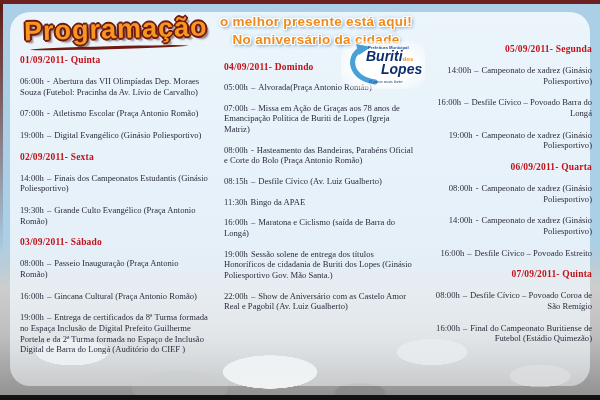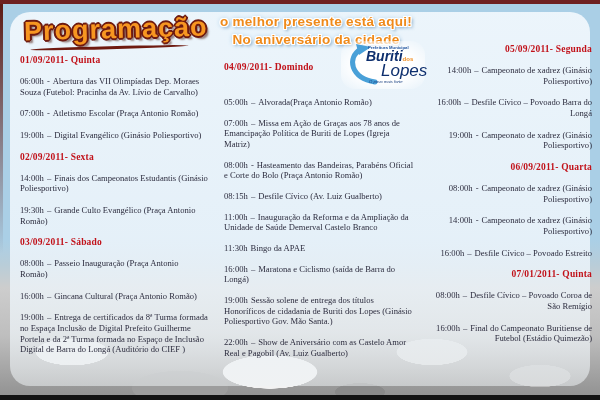--- a/index.html
+++ b/index.html
@@ -36,33 +36,33 @@
       1px -1px #fff,-1px 1px #fff,1px 1px #fff,0 0 5px #6fb0d8,2px 2px 3px rgba(40,90,140,.55);}
   .logo{position:absolute;left:341px;top:41px;width:84px;height:48px;z-index:4;
     background:radial-gradient(ellipse at center,#ffffff 50%,rgba(255,255,255,0) 95%);
     border-radius:14px;font-family:"Liberation Sans",sans-serif;}
   .logo-swoosh{position:absolute;left:2px;top:1px;}
   .logo-authority{position:absolute;top:4px;left:27px;font-size:5px;transform:scale(.85);
     transform-origin:left top;color:#1a4f9c;font-weight:bold;white-space:nowrap;}
   .logo-buriti{position:absolute;top:8px;left:25px;font-size:14px;font-weight:bold;
     font-style:italic;color:#0e2f6e;line-height:1;}
   .logo-dos{font-size:6px;color:#ef8a1a;font-style:normal;font-weight:bold;}
-  .logo-lopes{position:absolute;top:21px;left:40px;font-size:17px;font-weight:normal;
+  .logo-lopes{position:absolute;top:21px;left:40px;font-size:14px;font-weight:bold;
     font-style:italic;color:#0e2f6e;line-height:1;}
   .logo-slogan{position:absolute;bottom:4px;left:28px;font-size:5px;transform:scale(.85);
     transform-origin:left top;font-style:italic;color:#123a7d;white-space:nowrap;}
   .col{position:absolute;z-index:3;}
   .col-0{left:20px;top:55px;width:188px;}
   .col-1{left:224px;top:62px;width:192px;}
   .col-2{left:430px;top:44px;width:162px;text-align:right;}
   .date{font-weight:bold;font-size:9.5px;color:#c1121a;letter-spacing:.2px;margin-bottom:11px;}
   .section{margin-bottom:6px;}
   .event{font-size:8.6px;color:#2c2c3e;line-height:1.24;margin-bottom:11px;}
   .col-1 .event{margin-bottom:10px;}
-  .col-1 .date{margin-bottom:25px;}
+  .col-1 .date{margin-bottom:10px;}
   .col-2 .event{margin-bottom:11px;}
   .ev-time{font-weight:normal;margin-right:3px;}
   .ev-sep{margin-right:3px;}
 </style>
 </head>
 <body>
 
 <div class="poster">
   <div class="bg-photo"></div>
   <div class="panel"></div>
@@ -110,39 +110,38 @@
         <div class="event"><span class="ev-time">19:00h</span><span class="ev-sep">–</span><span class="ev-text">Entrega de certificados da 8ª Turma formada no Espaça Inclusão de Digital Prefeito Guilherme Portela e da 2ª Turma formada no Espaço de Inclusão Digital de Barra do Longá (Auditório do CIEF )</span></div>
       </div>
     </div>
   <div class="col col-1">
       <div class="section">
         <div class="date">04/09/2011- Domindo</div>
         <div class="event"><span class="ev-time">05:00h</span><span class="ev-sep">–</span><span class="ev-text">Alvorada(Praça Antonio Romão)</span></div>
         <div class="event"><span class="ev-time">07:00h</span><span class="ev-sep">–</span><span class="ev-text">Missa em Ação de Graças aos 78 anos de Emancipação Política de Buriti de Lopes (Igreja Matriz)</span></div>
         <div class="event"><span class="ev-time">08:00h</span><span class="ev-sep">-</span><span class="ev-text">Hasteamento das Bandeiras, Parabéns Oficial e Corte do Bolo (Praça Antonio Romão)</span></div>
         <div class="event"><span class="ev-time">08:15h</span><span class="ev-sep">–</span><span class="ev-text">Desfile Cívico (Av. Luiz Gualberto)</span></div>
-        <div class="event"><span class="ev-time">11:00h</span><span class="ev-sep">–</span><span class="ev-text">Inauguração da Reforma e da Ampliação da Unidade de Saúde Demerval Castelo Branco</span></div>
         <div class="event"><span class="ev-time">11:30h</span><span class="ev-text">Bingo da APAE</span></div>
         <div class="event"><span class="ev-time">16:00h</span><span class="ev-sep">–</span><span class="ev-text">Maratona e Ciclismo (saída de Barra do Longá)</span></div>
         <div class="event"><span class="ev-time">19:00h</span><span class="ev-text">Sessão solene de entrega dos títulos Honoríficos de cidadania de Buriti dos Lopes (Ginásio Poliesportivo Gov. Mão Santa.)</span></div>
         <div class="event"><span class="ev-time">22:00h</span><span class="ev-sep">–</span><span class="ev-text">Show de Aniversário com as Castelo Amor Real e Pagobil (Av. Luiz Gualberto)</span></div>
       </div>
     </div>
   <div class="col col-2">
       <div class="section">
         <div class="date">05/09/2011- Segunda</div>
         <div class="event"><span class="ev-time">14:00h</span><span class="ev-sep">–</span><span class="ev-text">Campeonato de xadrez (Ginásio Poliesportivo)</span></div>
         <div class="event"><span class="ev-time">16:00h</span><span class="ev-sep">–</span><span class="ev-text">Desfile Cívico – Povoado Barra do Longá</span></div>
         <div class="event"><span class="ev-time">19:00h</span><span class="ev-sep">-</span><span class="ev-text">Campeonato de xadrez (Ginásio Poliesportivo)</span></div>
       </div>
       <div class="section">
         <div class="date">06/09/2011- Quarta</div>
         <div class="event"><span class="ev-time">08:00h</span><span class="ev-sep">-</span><span class="ev-text">Campeonato de xadrez (Ginásio Poliesportivo)</span></div>
         <div class="event"><span class="ev-time">14:00h</span><span class="ev-sep">-</span><span class="ev-text">Campeonato de xadrez (Ginásio Poliesportivo)</span></div>
         <div class="event"><span class="ev-time">16:00h</span><span class="ev-sep">–</span><span class="ev-text">Desfile Cívico – Povoado Estreito</span></div>
       </div>
       <div class="section">
-        <div class="date">07/01/2011- Quinta</div>
+        <div class="date">07/09/2011- Quinta</div>
         <div class="event"><span class="ev-time">08:00h</span><span class="ev-sep">–</span><span class="ev-text">Desfile Cívico – Povoado Coroa de São Remígio</span></div>
         <div class="event"><span class="ev-time">16:00h</span><span class="ev-sep">–</span><span class="ev-text">Final do Campeonato Buritiense de Futebol (Estádio Quimezão)</span></div>
       </div>
     </div>
 </div>
 
 </body></html>

